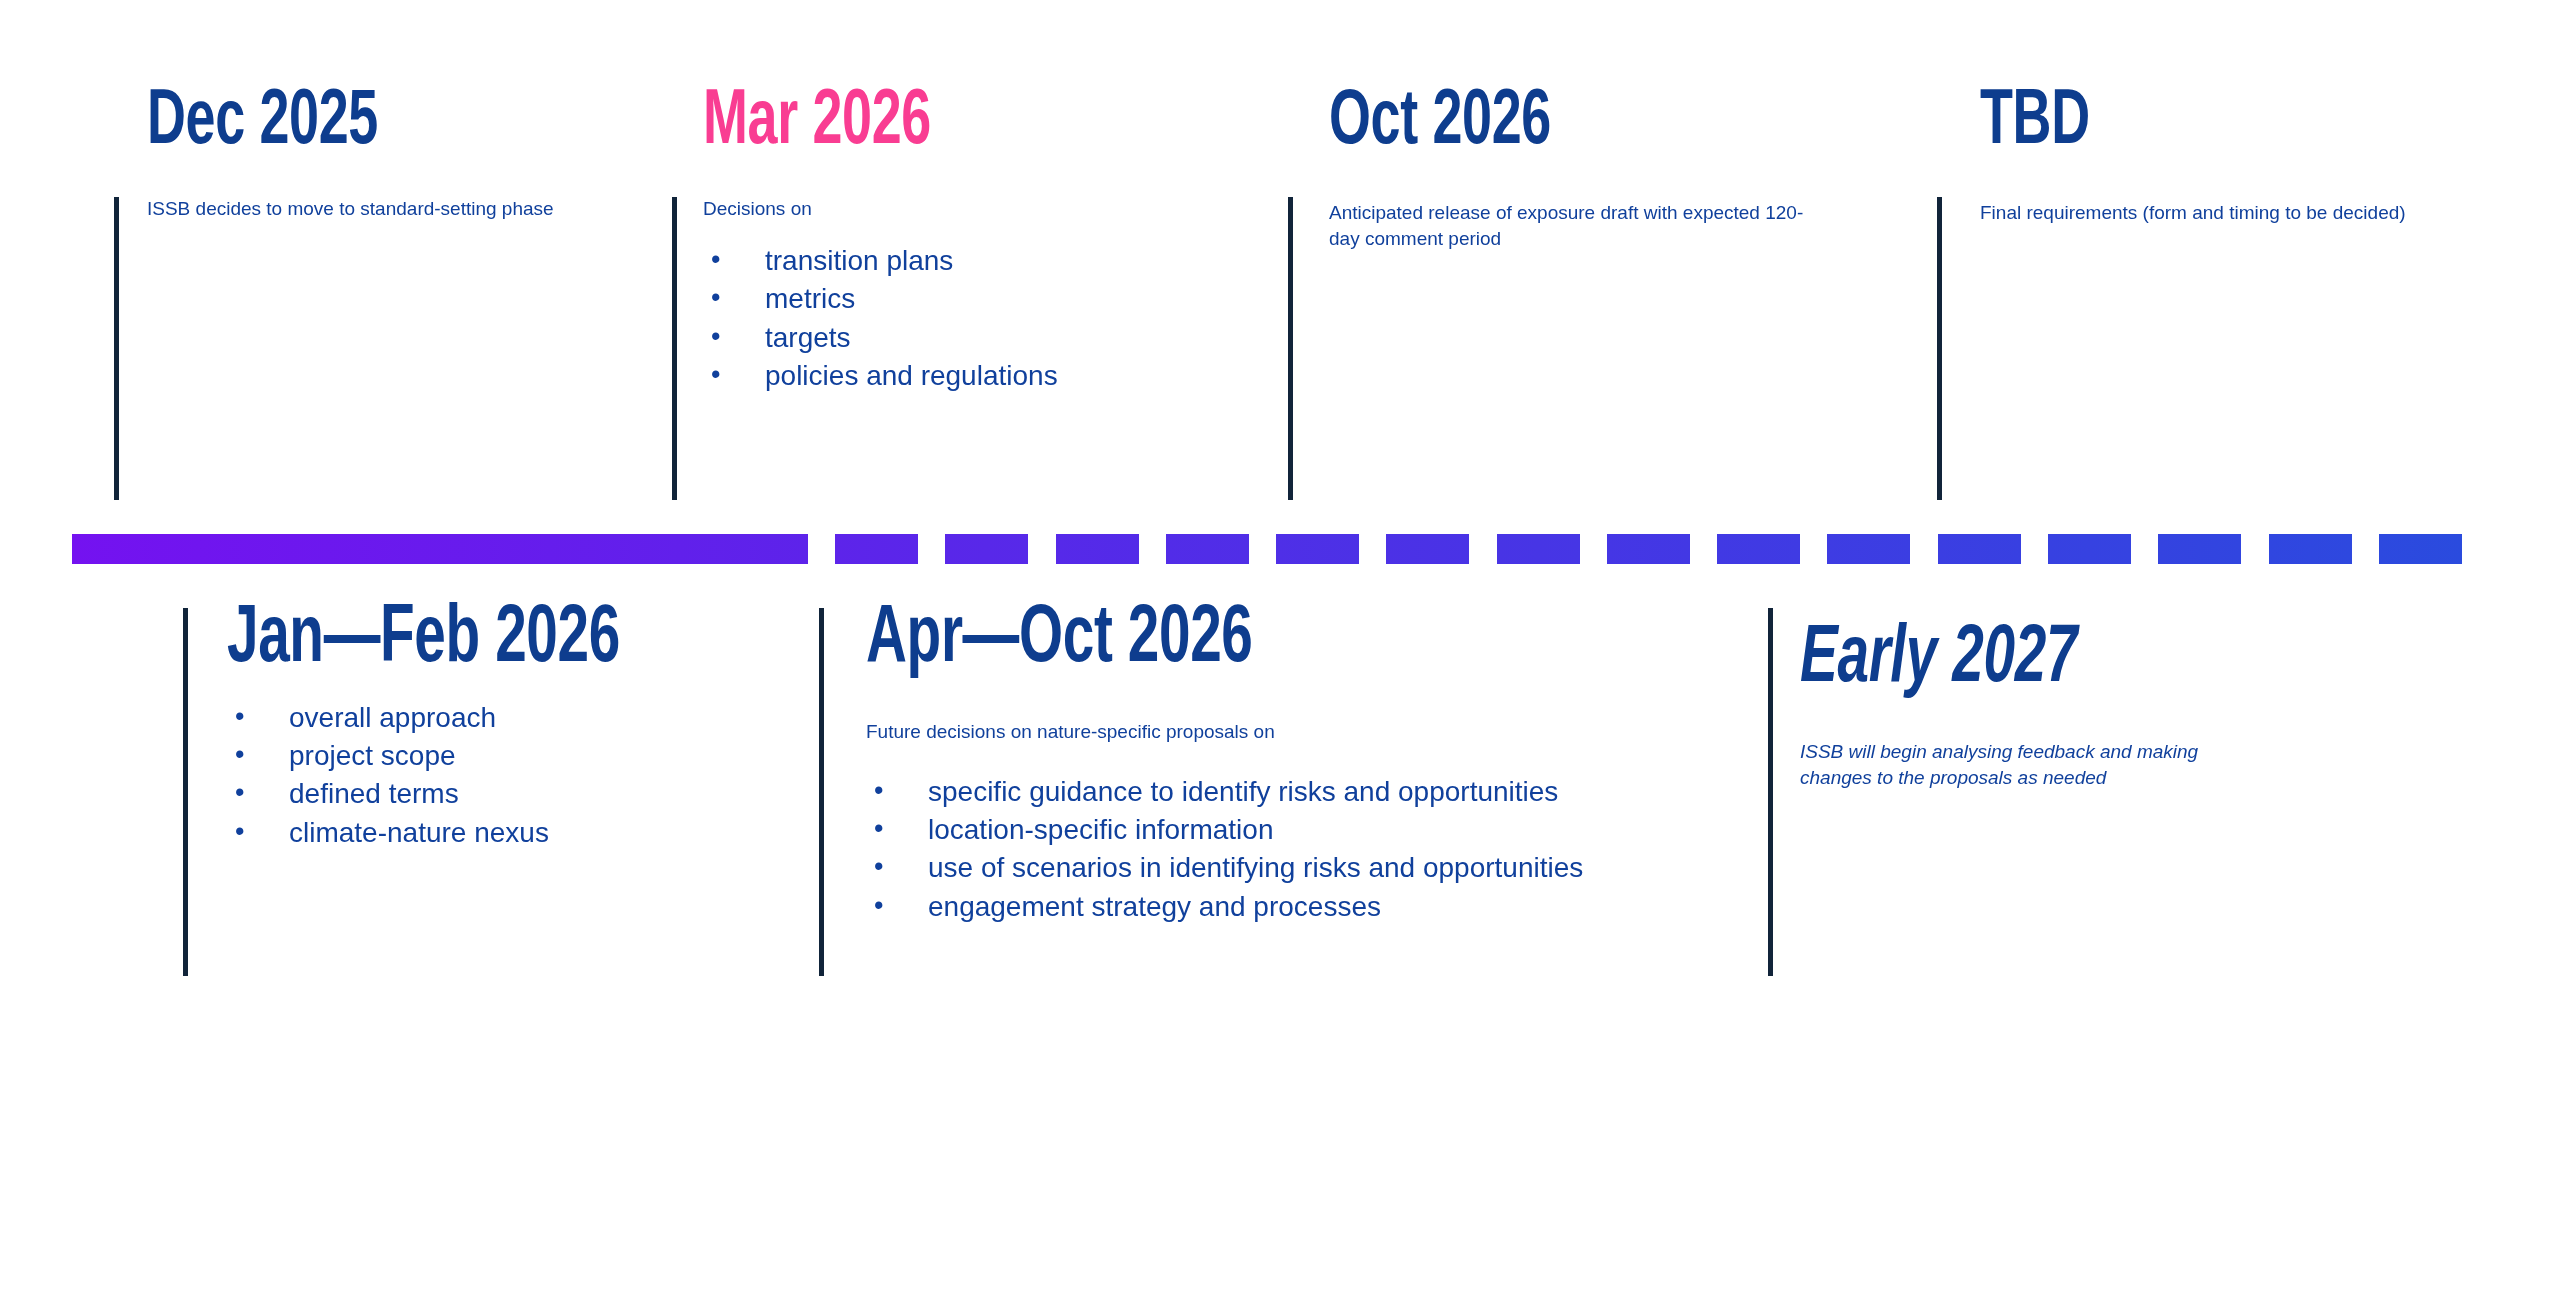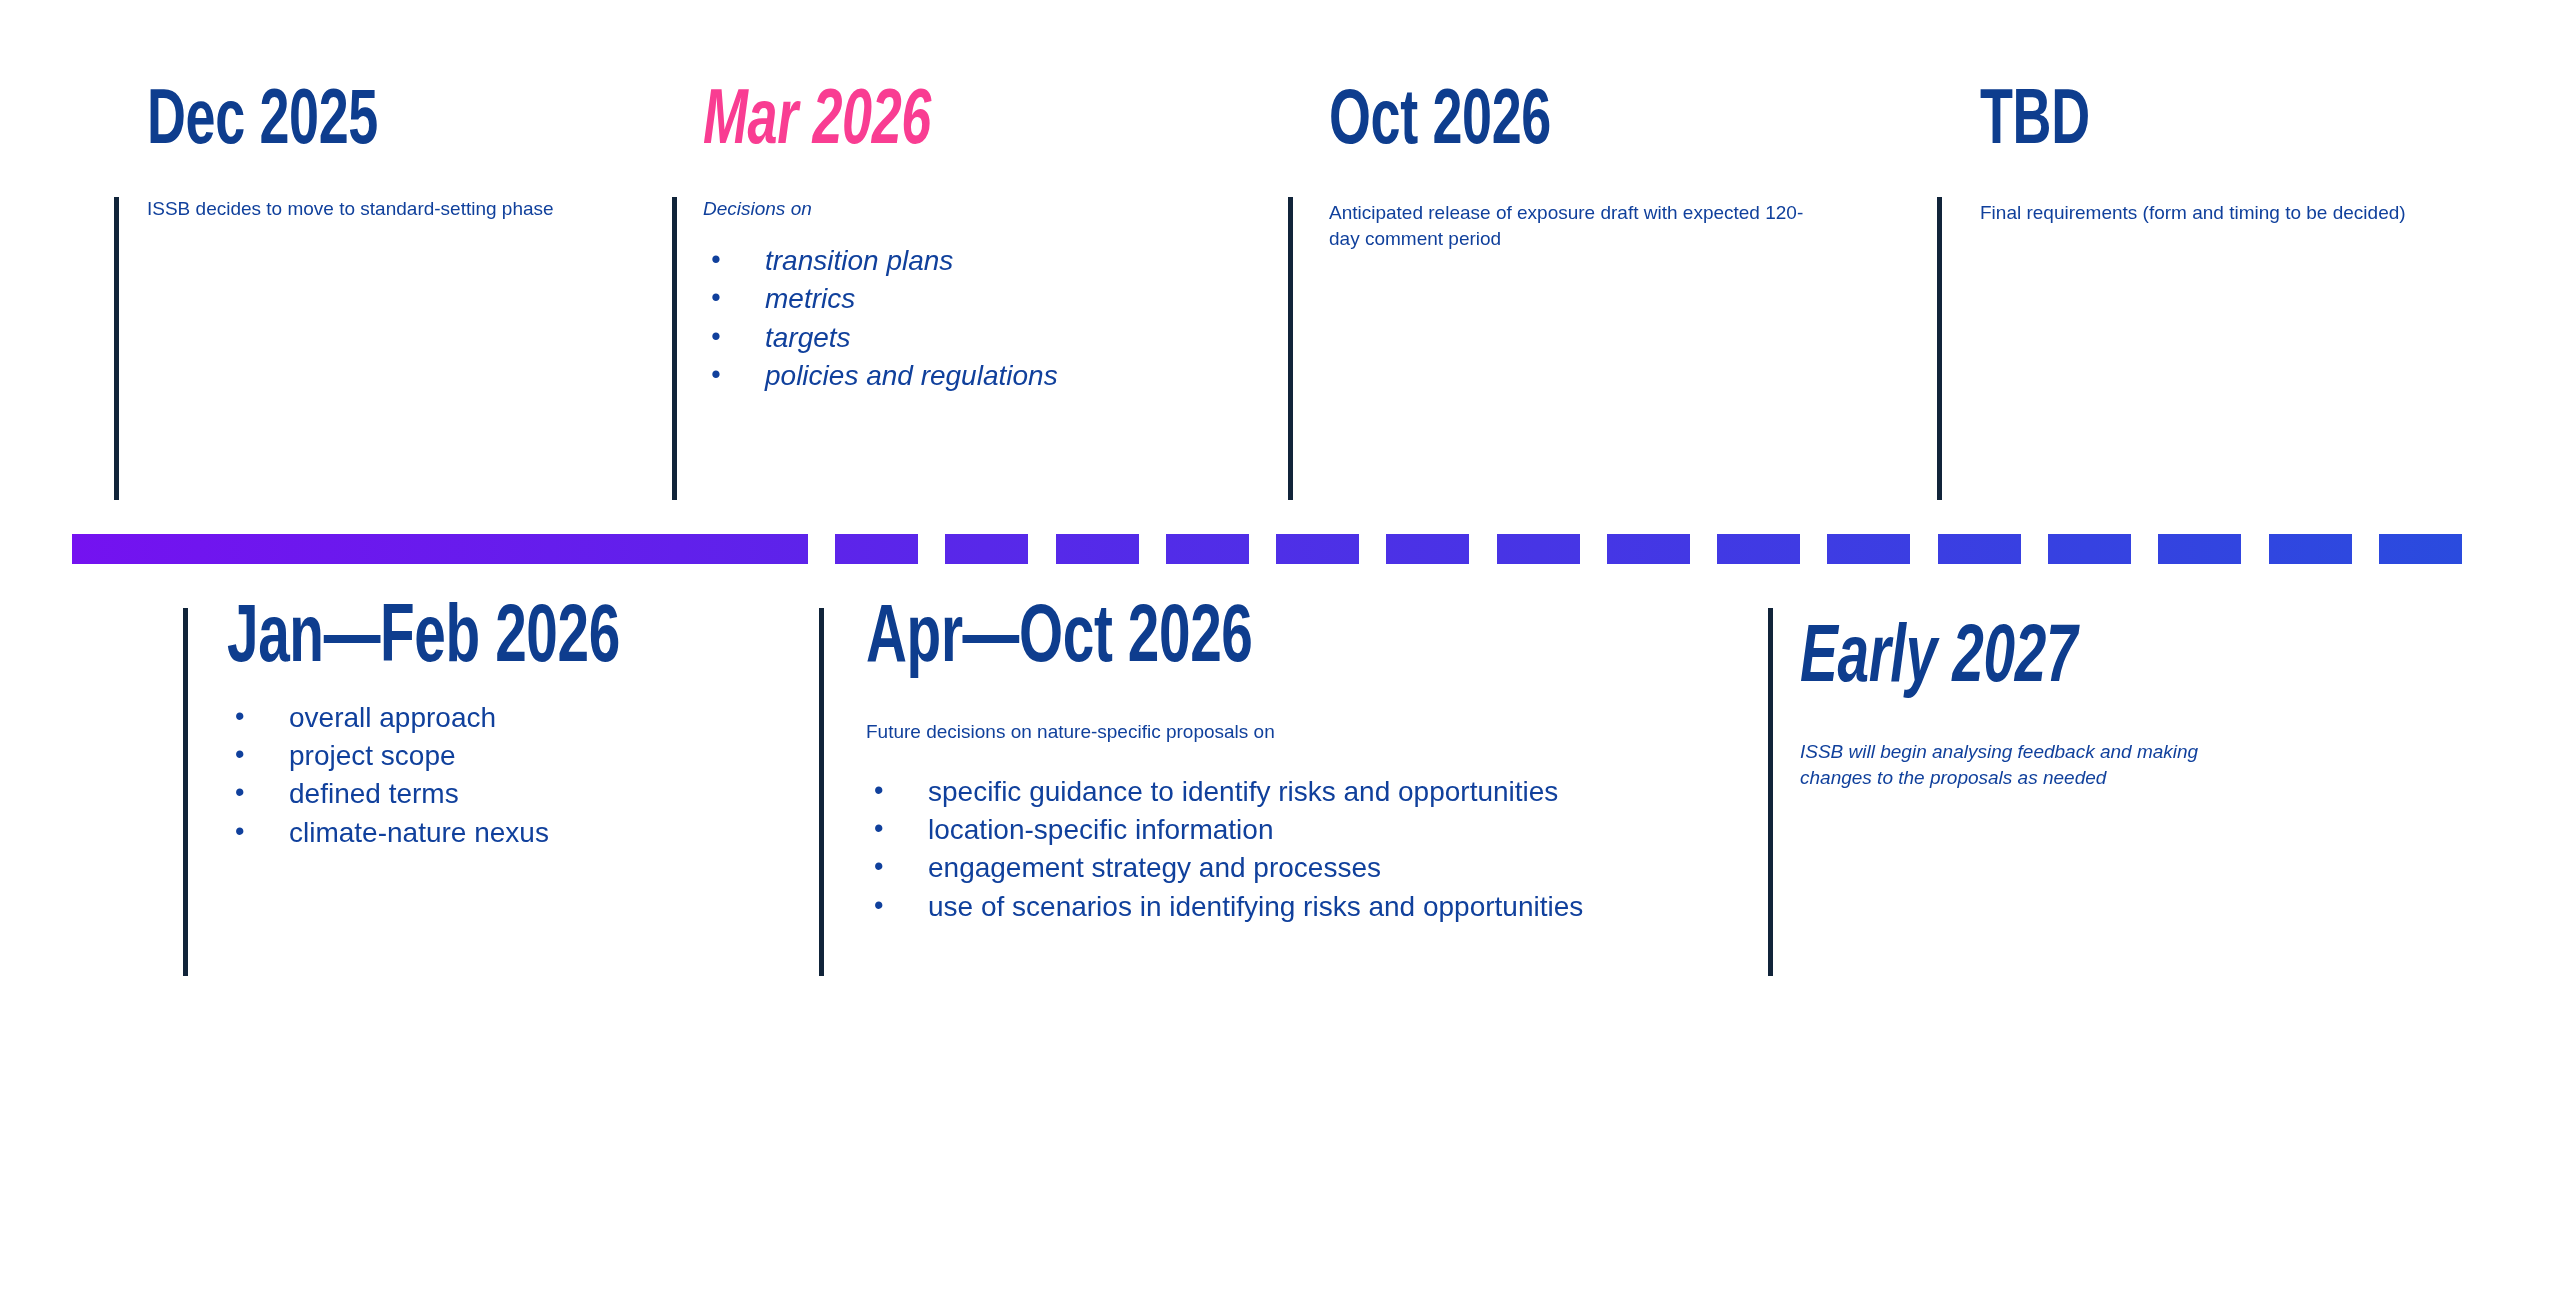--- a/index.html
+++ b/index.html
@@ -92,21 +92,21 @@
 <body>
 
 <div id="canvas">
 
   <div class="milestone" style="left:147px; top:81px; width:397px;">
     <div class="milestone-title" style="font-size:77px; width:517px;">Dec 2025</div>
     <p class="milestone-lead" style="margin-top:44px; width:417px;">ISSB decides to move to standard-setting phase</p>
   </div>
   <div class="divider" style="left:114px; top:197px; height:303px;"></div>
 
-  <div class="milestone" style="left:703px; top:81px; width:467px;font-style:italic;">
+  <div class="milestone" style="left:703px; top:81px; width:467px;">
     <div class="milestone-title pink" style="font-size:77px; width:517px;">Mar 2026</div>
     <p class="milestone-lead" style="margin-top:44px; width:457px;">Decisions on</p>
     <ul class="bullet-list" style="margin-top:20px;">
       <li class="bullet-item">transition plans</li>
       <li class="bullet-item">metrics</li>
       <li class="bullet-item">targets</li>
       <li class="bullet-item">policies and regulations</li>
     </ul>
   </div>
   <div class="divider" style="left:672px; top:197px; height:303px;"></div>
@@ -153,22 +153,22 @@
   </div>
   <div class="divider" style="left:183px; top:608px; height:368px;"></div>
   <div class="divider" style="left:819px; top:608px; height:368px;"></div>
 
   <div class="milestone" style="left:866px; top:596px; width:815px;">
     <div class="milestone-title" style="font-size:81px; width:844px;">Apr—Oct 2026</div>
     <p class="milestone-lead" style="margin-top:48px; width:815px;">Future decisions on nature-specific proposals on</p>
     <ul class="bullet-list" style="margin-top:28px;">
       <li class="bullet-item" style="width:725px;">specific guidance to identify risks and opportunities</li>
       <li class="bullet-item" style="width:725px;">location-specific information</li>
+      <li class="bullet-item" style="width:725px;">use of scenarios in identifying risks and opportunities</li>
       <li class="bullet-item" style="width:725px;">engagement strategy and processes</li>
-      <li class="bullet-item" style="width:725px;">use of scenarios in identifying risks and opportunities</li>
     </ul>
   </div>
 
   <div class="milestone" style="left:1800px; top:616px; width:517px;font-style:italic;">
     <div class="milestone-title" style="font-size:81px; width:745px;">Early 2027</div>
     <p class="milestone-lead" style="margin-top:48px; width:447px;">ISSB will begin analysing feedback and making changes to the proposals as needed</p>
   </div>
   <div class="divider" style="left:1768px; top:608px; height:368px;"></div>
 
 </div>

